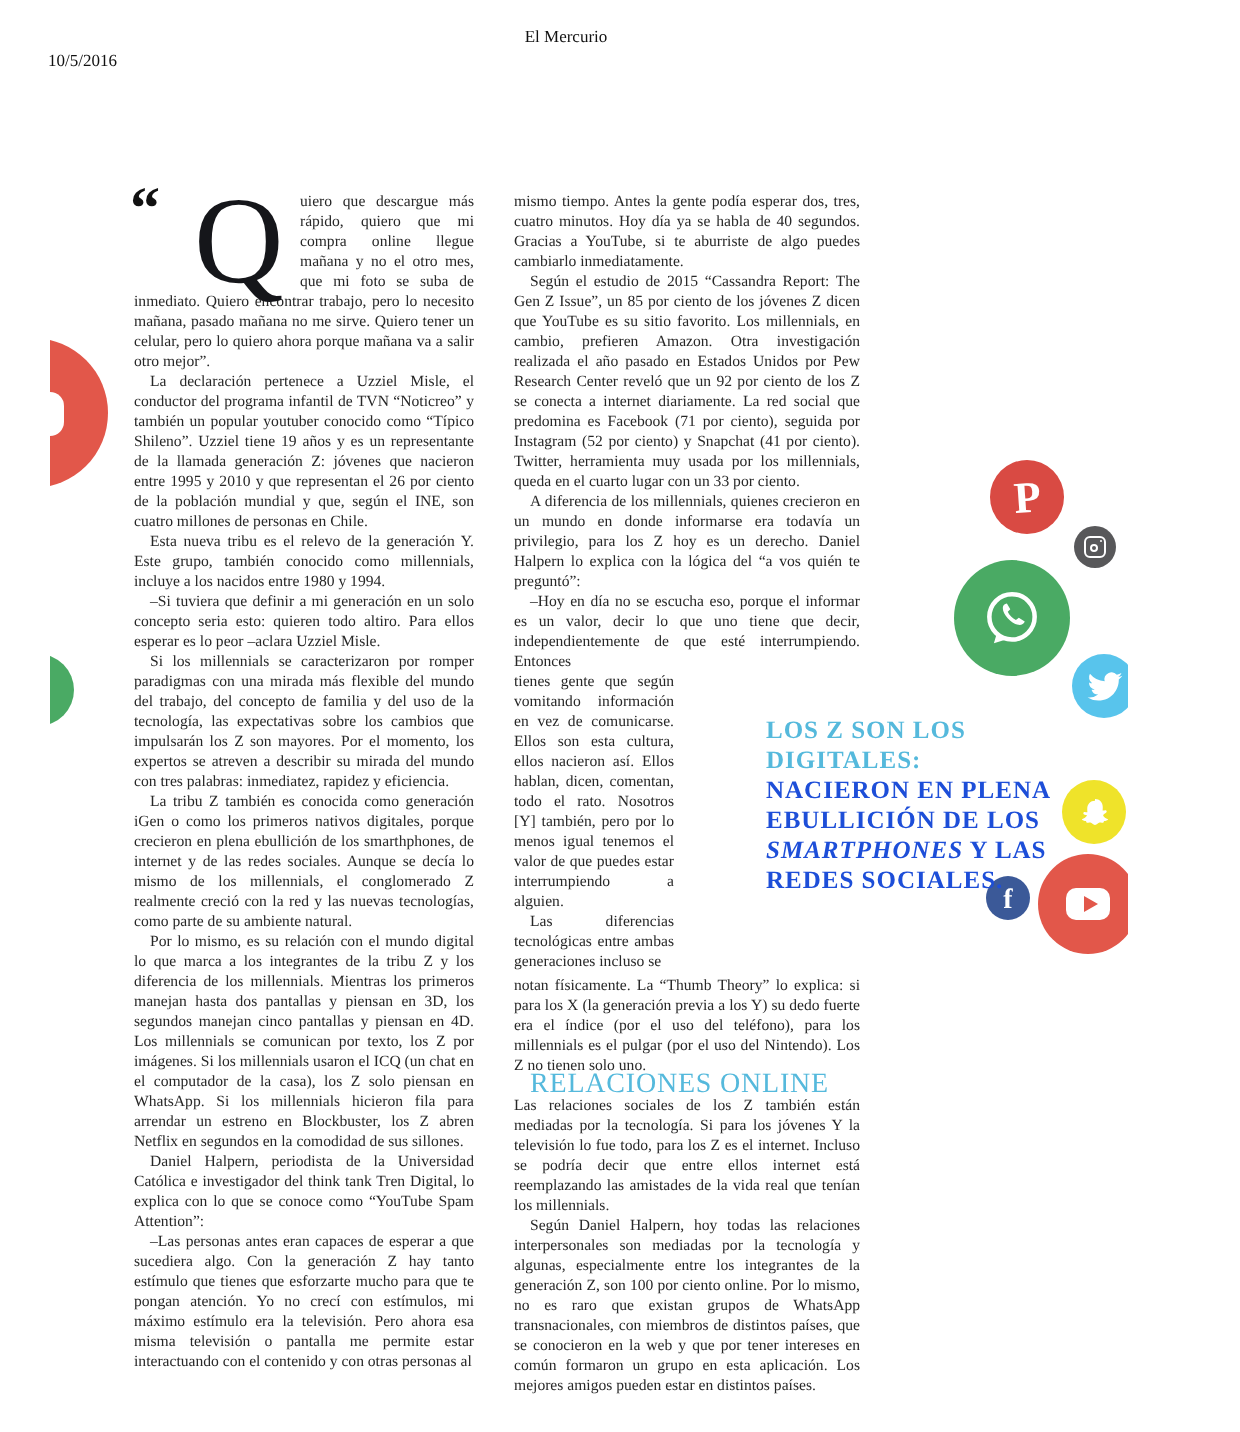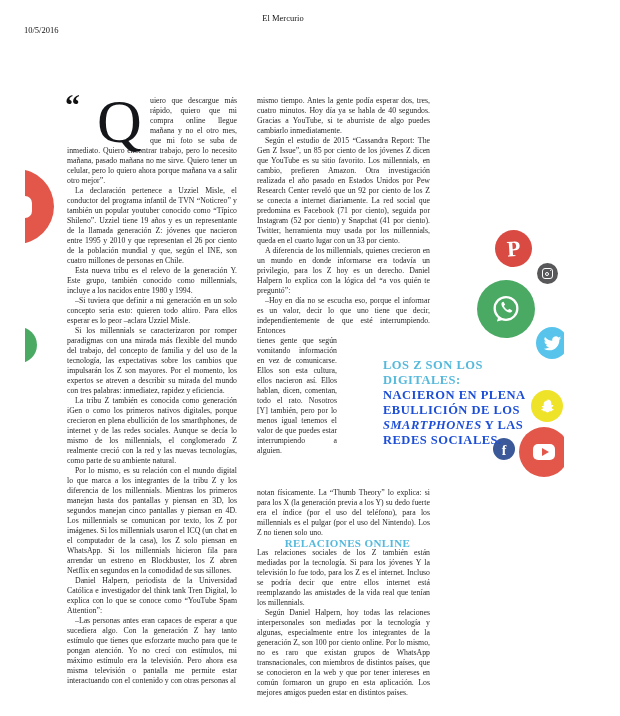--- a/index.html
+++ b/index.html
@@ -30,21 +30,21 @@
   .rc-narrow-wrap { position: relative; min-height: 152px; }
   .rc-narrow { width: 80px; }
   .pullquote { position: absolute; left: 94px; top: 22px; width: 168px; z-index: 3;
                font-family: "Liberation Serif", serif; font-weight: bold;
                font-size: 12.5px; line-height: 15px; letter-spacing: 0.5px; text-align: left; margin-left: 32px; }
   .pullquote div { white-space: nowrap; text-indent: 0; }
   .pq-blue { color: #55b9dc; }
   .pq-dark { color: #1d4ed8; }
   .pq-it { font-style: italic; }
 
-  .section-heading { font-size: 11px; font-weight: bold; letter-spacing: 0.4px; color: #55b9dc; margin: 8px 0 4px; text-indent: 0; text-align: center; }
+  .section-heading { font-size: 14px; font-weight: normal; letter-spacing: 0.4px; color: #55b9dc; margin: 8px 0 4px; text-indent: 0; text-align: left; }
 
   
   .icon-circle { position: absolute; border-radius: 50%; display: flex; align-items: center; justify-content: center; z-index: 1; }
   .ic-pinterest { left: 470px; top: 170px; width: 37px; height: 37px; background: #d94a43; }
   .ic-pinterest .glyph { color: #fff; font-family: "Liberation Serif", serif; font-weight: bold; font-size: 22px; transform: rotate(-4deg); }
   .ic-instagram { left: 512px; top: 203px; width: 21px; height: 21px; background: #58585a; }
   .ic-whatsapp { left: 452px; top: 220px; width: 58px; height: 58px; background: #4aaa64; }
   .ic-twitter { left: 511px; top: 267px; width: 32px; height: 32px; background: #58c4ec; }
   .ic-snapchat { left: 506px; top: 330px; width: 32px; height: 32px; background: #efe32a; }
   .ic-facebook { left: 468px; top: 378px; width: 22px; height: 22px; background: #3b5998; }
@@ -130,20 +130,21 @@
 
   <div class="col col-right">
     <p class="no-indent">mismo tiempo. Antes la gente podía esperar dos, tres, cuatro minutos. Hoy día ya se habla de 40 segundos. Gracias a YouTube, si te aburriste de algo puedes cambiarlo inmediatamente.</p>
     <p>Según el estudio de 2015 “Cassandra Report: The Gen Z Issue”, un 85 por ciento de los jóvenes Z dicen que YouTube es su sitio favorito. Los millennials, en cambio, prefieren Amazon. Otra investigación realizada el año pasado en Estados Unidos por Pew Research Center reveló que un 92 por ciento de los Z se conecta a internet diariamente. La red social que predomina es Facebook (71 por ciento), seguida por Instagram (52 por ciento) y Snapchat (41 por ciento). Twitter, herramienta muy usada por los millennials, queda en el cuarto lugar con un 33 por ciento.</p>
     <p>A diferencia de los millennials, quienes crecieron en un mundo en donde informarse era todavía un privilegio, para los Z hoy es un derecho. Daniel Halpern lo explica con la lógica del “a vos quién te preguntó”:</p>
     <p>–Hoy en día no se escucha eso, porque el informar es un valor, decir lo que uno tiene que decir, independientemente de que esté interrumpiendo. Entonces</p>
 
     <div class="rc-narrow-wrap">
       <div class="rc-narrow">
         <p class="no-indent">tienes gente que según vomitando información en vez de comunicarse. Ellos son esta cultura, ellos nacieron así. Ellos hablan, dicen, comentan, todo el rato. Nosotros [Y] también, pero por lo menos igual tenemos el valor de que puedes estar interrumpiendo a alguien.</p>
+        <p>Las diferencias tecnológicas entre ambas generaciones incluso se</p>
       </div>
       <div class="pullquote">
         <div class="pq-blue">LOS Z SON LOS</div>
         <div class="pq-blue">DIGITALES:</div>
         <div class="pq-dark">NACIERON EN PLENA</div>
         <div class="pq-dark">EBULLICIÓN DE LOS</div>
         <div class="pq-dark"><span class="pq-it">SMARTPHONES</span><span> Y LAS</span></div>
         <div class="pq-dark">REDES SOCIALES.</div>
       </div>
     </div>

